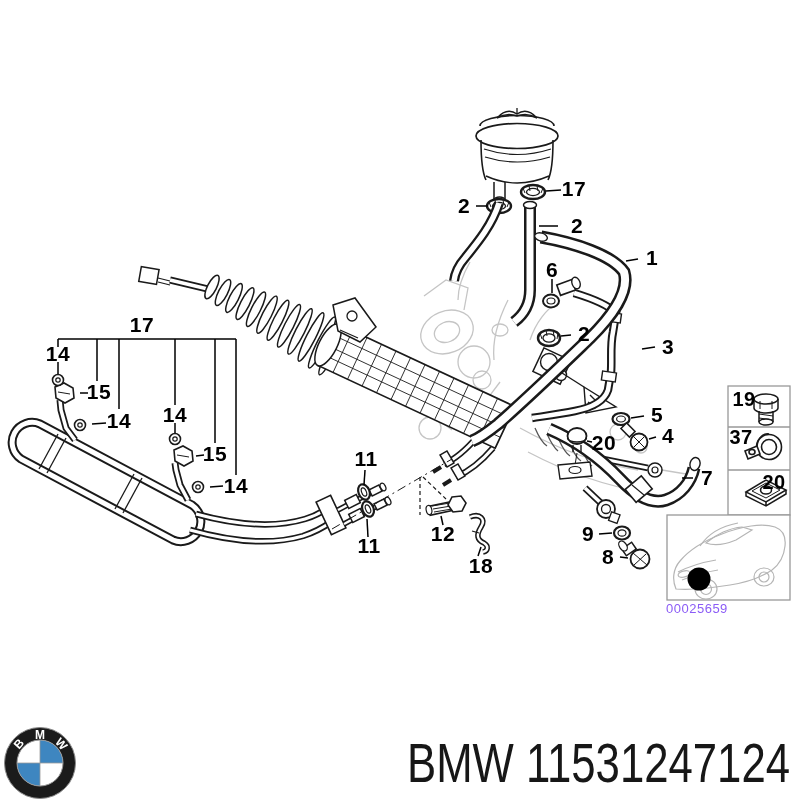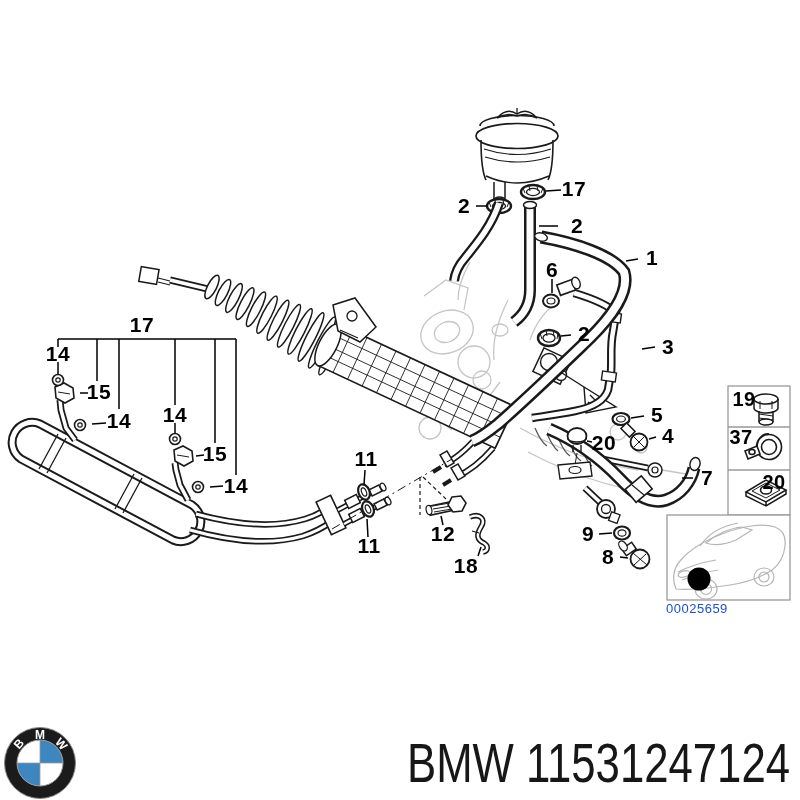--- a/index.html
+++ b/index.html
@@ -4,21 +4,21 @@
 <style>
   html,body{margin:0;padding:0;background:#fff;}
   #stage{position:relative;width:800px;height:800px;background:#ffffff;overflow:hidden;
          font-family:"Liberation Sans",sans-serif;}
   svg{position:absolute;left:0;top:0;}
   .callout{position:absolute;transform:translate(-50%,-50%);
            font:bold 21px "Liberation Sans",sans-serif;color:#000;letter-spacing:.5px;
            white-space:nowrap;z-index:5;}
   .inset-num{font-size:20px;}
   #image-code{position:absolute;left:666px;top:601px;
-              font:13px "Liberation Sans",sans-serif;color:#1d4ed8;letter-spacing:.5px;z-index:5;}
+              font:13px "Liberation Sans",sans-serif;color:#8b5cf6;letter-spacing:.5px;z-index:5;}
   #footer-text{position:absolute;right:10px;top:730px;display:flex;gap:.28em;
                font:400 56px "Liberation Sans",sans-serif;color:#171717;
                transform:scaleX(.78);transform-origin:100% 50%;white-space:nowrap;z-index:5;}
   #logo{position:absolute;left:3px;top:726px;width:74px;height:74px;z-index:5;}
 </style>
 </head>
 <body>
 
 <div id="stage">
 
@@ -389,21 +389,21 @@
 <div class="callout" style="left:443px;top:534px">12</div>
 <div class="callout" style="left:142px;top:325px">17</div>
 <div class="callout" style="left:58px;top:354px">14</div>
 <div class="callout" style="left:119px;top:421px">14</div>
 <div class="callout" style="left:175px;top:415px">14</div>
 <div class="callout" style="left:236px;top:486px">14</div>
 <div class="callout" style="left:99px;top:392px">15</div>
 <div class="callout" style="left:215px;top:454px">15</div>
 <div class="callout" style="left:577px;top:226px">2</div>
 <div class="callout" style="left:574px;top:189px">17</div>
-<div class="callout" style="left:466px;top:566px">18</div>
+<div class="callout" style="left:481px;top:566px">18</div>
 <div class="callout inset-num" style="left:744px;top:399px">19</div>
 <div class="callout inset-num" style="left:774px;top:482px">20</div>
 <div class="callout inset-num" style="left:741px;top:437px">37</div>
 
 <div id="image-code">00025659</div>
 
 <div id="logo">
   <svg width="74" height="74" viewBox="0 0 74 74">
     <circle cx="37" cy="37" r="35.5" fill="#1b1b1b" stroke="#8a8a8a" stroke-width="1"></circle>
     <circle cx="37" cy="37" r="23" fill="#fff"></circle>

